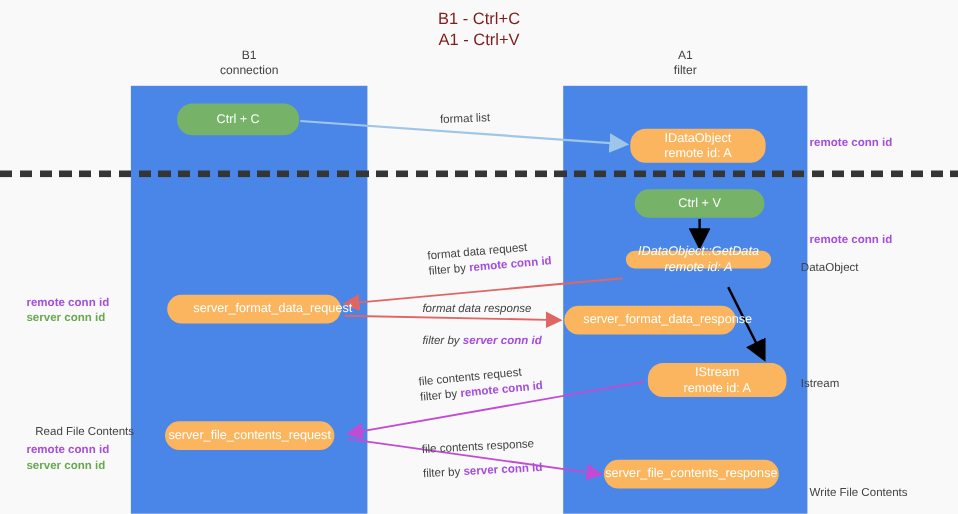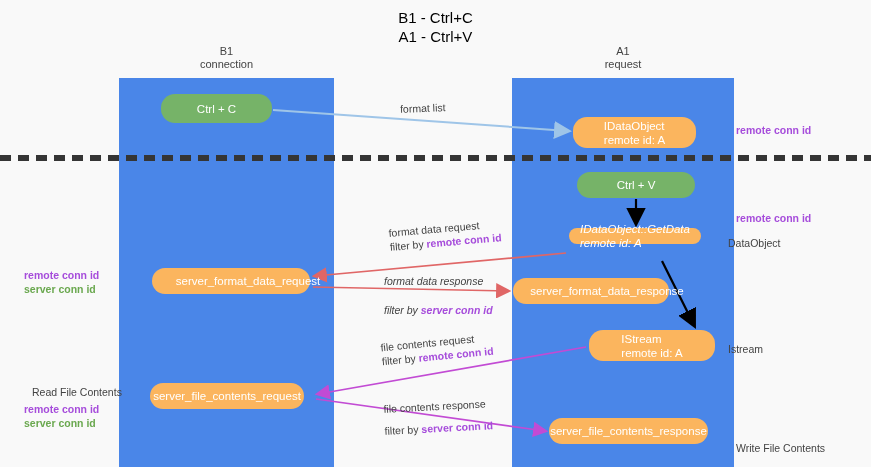--- a/index.html
+++ b/index.html
@@ -13,21 +13,21 @@
   #stage{position:absolute;left:0;top:0;width:871px;height:467px;}
 
   
   .col{position:absolute;background:#4a86e8;}
   #col-b1{left:119px;top:78px;width:215px;height:389px;}
   #col-a1{left:512px;top:78px;width:222px;height:389px;}
 
   
   #title{
     position:absolute;left:0;top:8px;width:871px;
-    text-align:center;font-size:15px;color:#000000;line-height:19px;
+    text-align:center;font-size:15px;color:#7f1d1d;line-height:19px;
     white-space:pre-line;
   }
 
   
   .col-head{
     position:absolute;text-align:center;font-size:11px;color:#434343;
     line-height:13px;white-space:pre-line;
   }
   #head-b1{left:119px;top:45px;width:215px;}
   #head-a1{left:512px;top:45px;width:222px;}
@@ -35,21 +35,21 @@
   
   #divider{
     position:absolute;left:0;top:155px;width:871px;height:6px;
     background:repeating-linear-gradient(to right,#353535 0 11px,rgba(0,0,0,0) 11px 18px);
   }
 
   
   .node{
     position:absolute;box-sizing:border-box;
     display:flex;align-items:center;justify-content:center;
-    color:#ffffff;font-size:11.5px;line-height:14px;
+    text-align:center;color:#ffffff;font-size:11.5px;line-height:14px;
     white-space:pre-line;
     border-radius:14px;
   }
   .green{background:#6aa84f;background:#76b368;}
   .orange{background:#f9ad5a;background:#fbb55e;}
 
   #n-ctrlc{left:161px;top:94px;width:111px;height:29px;}
   #n-idataobject{left:573px;top:117px;width:123px;height:31px;}
   #n-ctrlv{left:577px;top:172px;width:118px;height:26px;}
   #n-getdata{left:569px;top:228px;width:132px;height:16px;font-style:italic;}
@@ -95,21 +95,21 @@
 
   <div id="title">B1 - Ctrl+C
 A1 - Ctrl+V</div>
 
   <div class="col" id="col-b1"></div>
   <div class="col" id="col-a1"></div>
 
   <div class="col-head" id="head-b1">B1
 connection</div>
   <div class="col-head" id="head-a1">A1
-request</div>
+filter</div>
 
   <svg id="wires" viewBox="0 0 871 467">
     <defs>
       <marker id="ar-lb" markerWidth="9" markerHeight="9" refX="7" refY="4.5" orient="auto">
         <path d="M0,0 L9,4.5 L0,9 z" fill="#9fc5e8"></path>
       </marker>
       <marker id="ar-red" markerWidth="9" markerHeight="9" refX="7" refY="4.5" orient="auto">
         <path d="M0,0 L9,4.5 L0,9 z" fill="#e06666"></path>
       </marker>
       <marker id="ar-mag" markerWidth="9" markerHeight="9" refX="7" refY="4.5" orient="auto">

